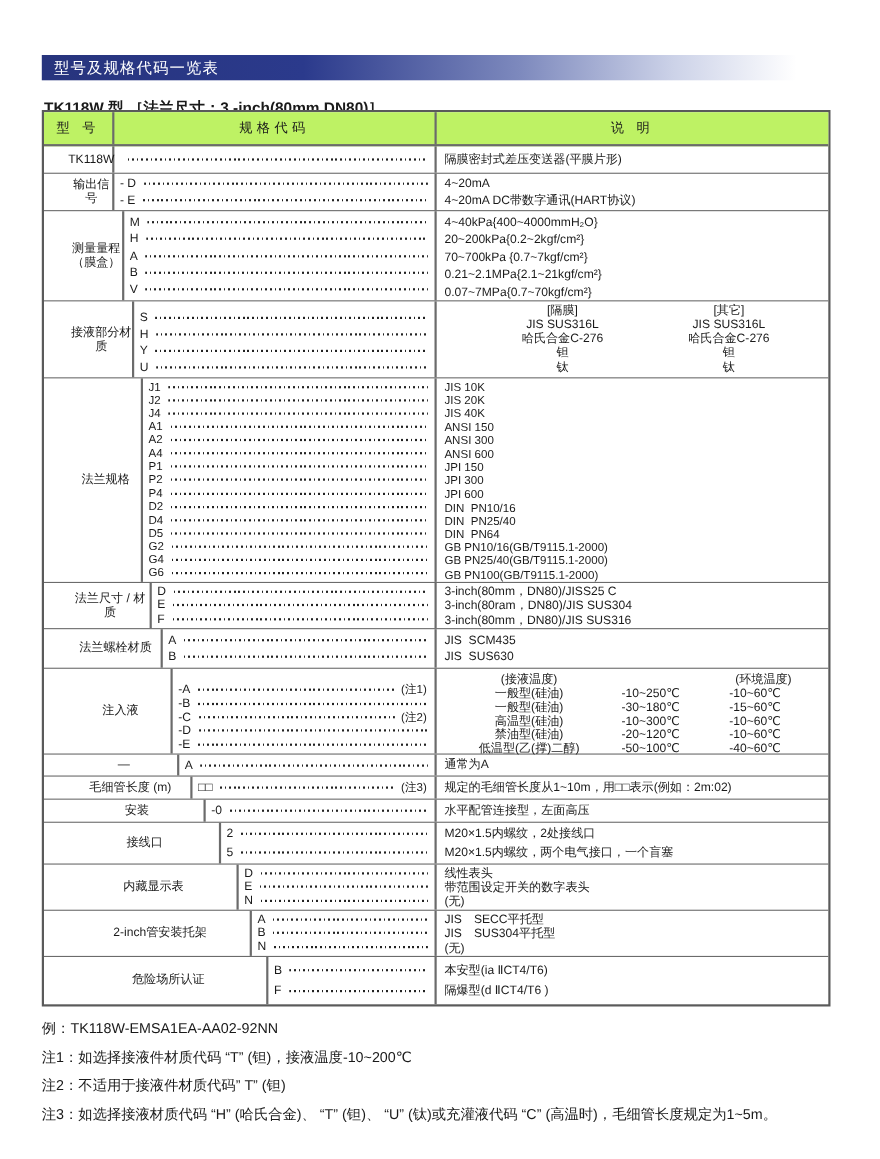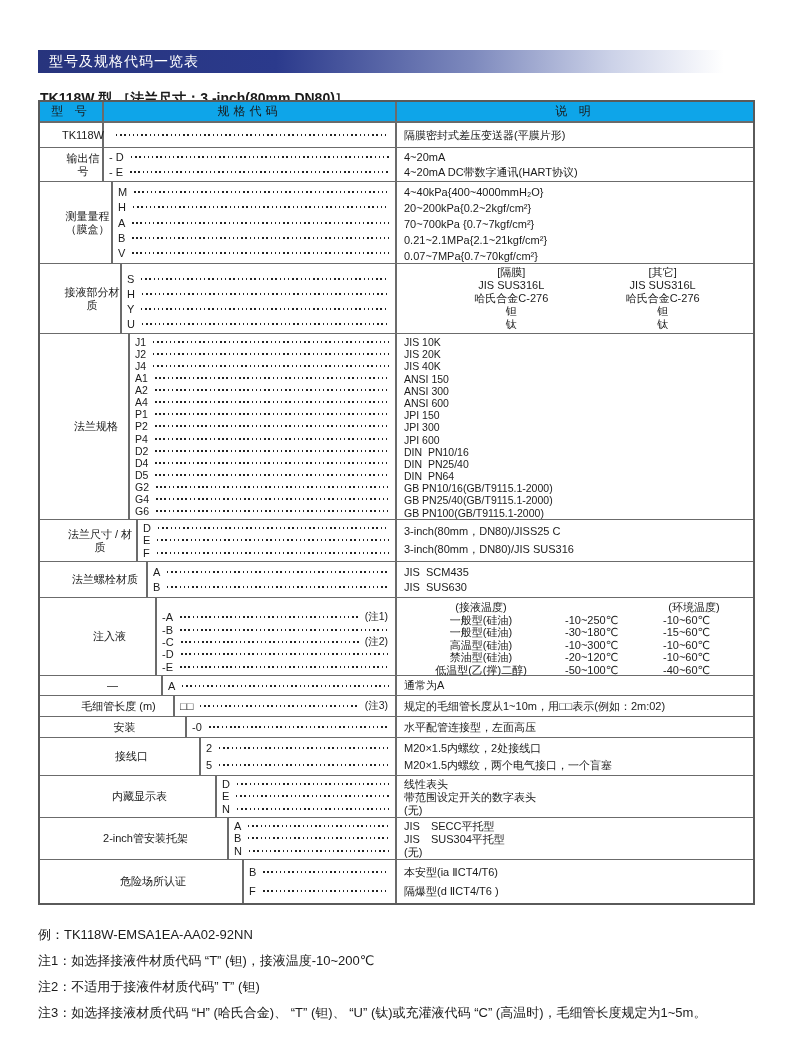--- a/index.html
+++ b/index.html
@@ -10,21 +10,21 @@
     overflow:hidden;
   }
   .banner {
     position:absolute; left:38px; top:50px; width:700px; height:23px;
     background:linear-gradient(to right,#27347d 0%,#2b3a8c 34%,#7d89bd 62%,#ccd2e8 82%,#ffffff 98%);
     display:flex; align-items:center;
   }
   .banner-title { color:#ffffff; font-weight:normal; font-size:14px; padding-left:11px; letter-spacing:1px; }
   .subtitle { position:absolute; left:40px; top:78px; font-size:14px; font-weight:bold; white-space:pre;margin-top:12px; }
   .spec-table { position:absolute; left:38px; top:100px; width:717px; border:2px solid #5a5a5a; background:#fff; }
-  .thead { display:flex; background:#0ea5e9; border-bottom:2px solid #6b6b6b; height:21px; font-size:12px; }
+  .thead { display:flex; background:#bef264; border-bottom:2px solid #6b6b6b; height:31px; font-size:12px; }
   .thead > div { display:flex; align-items:center; justify-content:center; letter-spacing:4px; }
   .th-model { width:64px; border-right:2px solid #6b6b6b; }
   .th-code { flex:1; }
   .th-desc { width:358px; border-left:2px solid #6b6b6b; }
   .grp { display:flex; border-top:1px solid #6b6b6b; height:var(--gh); font-size:var(--fs,11px); }
   .grp[data-group="0"] { border-top:none; }
   .glabel {
     width:var(--lw); border-right:2px solid #6b6b6b; display:flex; align-items:center;
     justify-content:center; text-align:center; white-space:pre-line; line-height:13px; font-size:11px;padding-left:24px;
   }
@@ -257,20 +257,21 @@
             <span class="code">E</span>
             <span class="leader"></span>
           </div>
           <div class="cline">
             <span class="code">F</span>
             <span class="leader"></span>
           </div>
         </div>
         <div class="gdesc">
           <div class="dline">3-inch(80mm，DN80)/JISS25 C</div>
+          <div class="dline">3-inch(80ram，DN80)/JIS SUS304</div>
           <div class="dline">3-inch(80mm，DN80)/JIS SUS316</div>
         </div>
       </div>
     <div class="grp" data-group="6" style="--lw: 108px; --gh: 36px; --lh: 14px;">
         <div class="glabel">法兰螺栓材质</div>
         <div class="gcodes">
           <div class="cline">
             <span class="code">A</span>
             <span class="leader"></span>
           </div>

